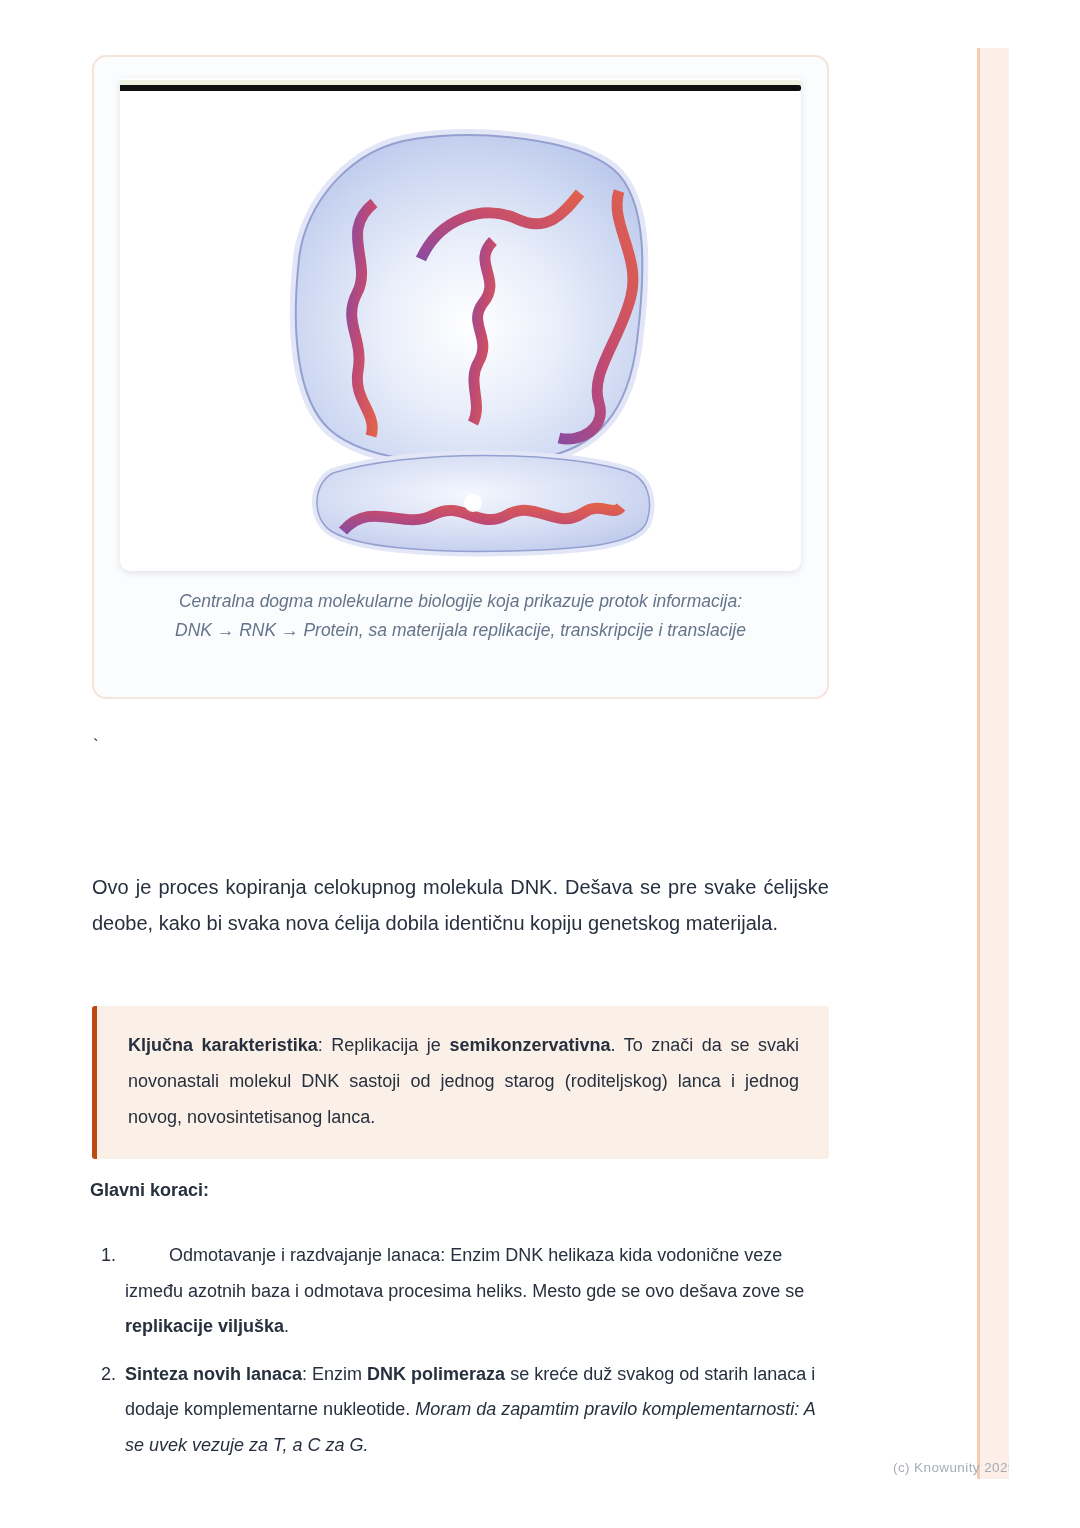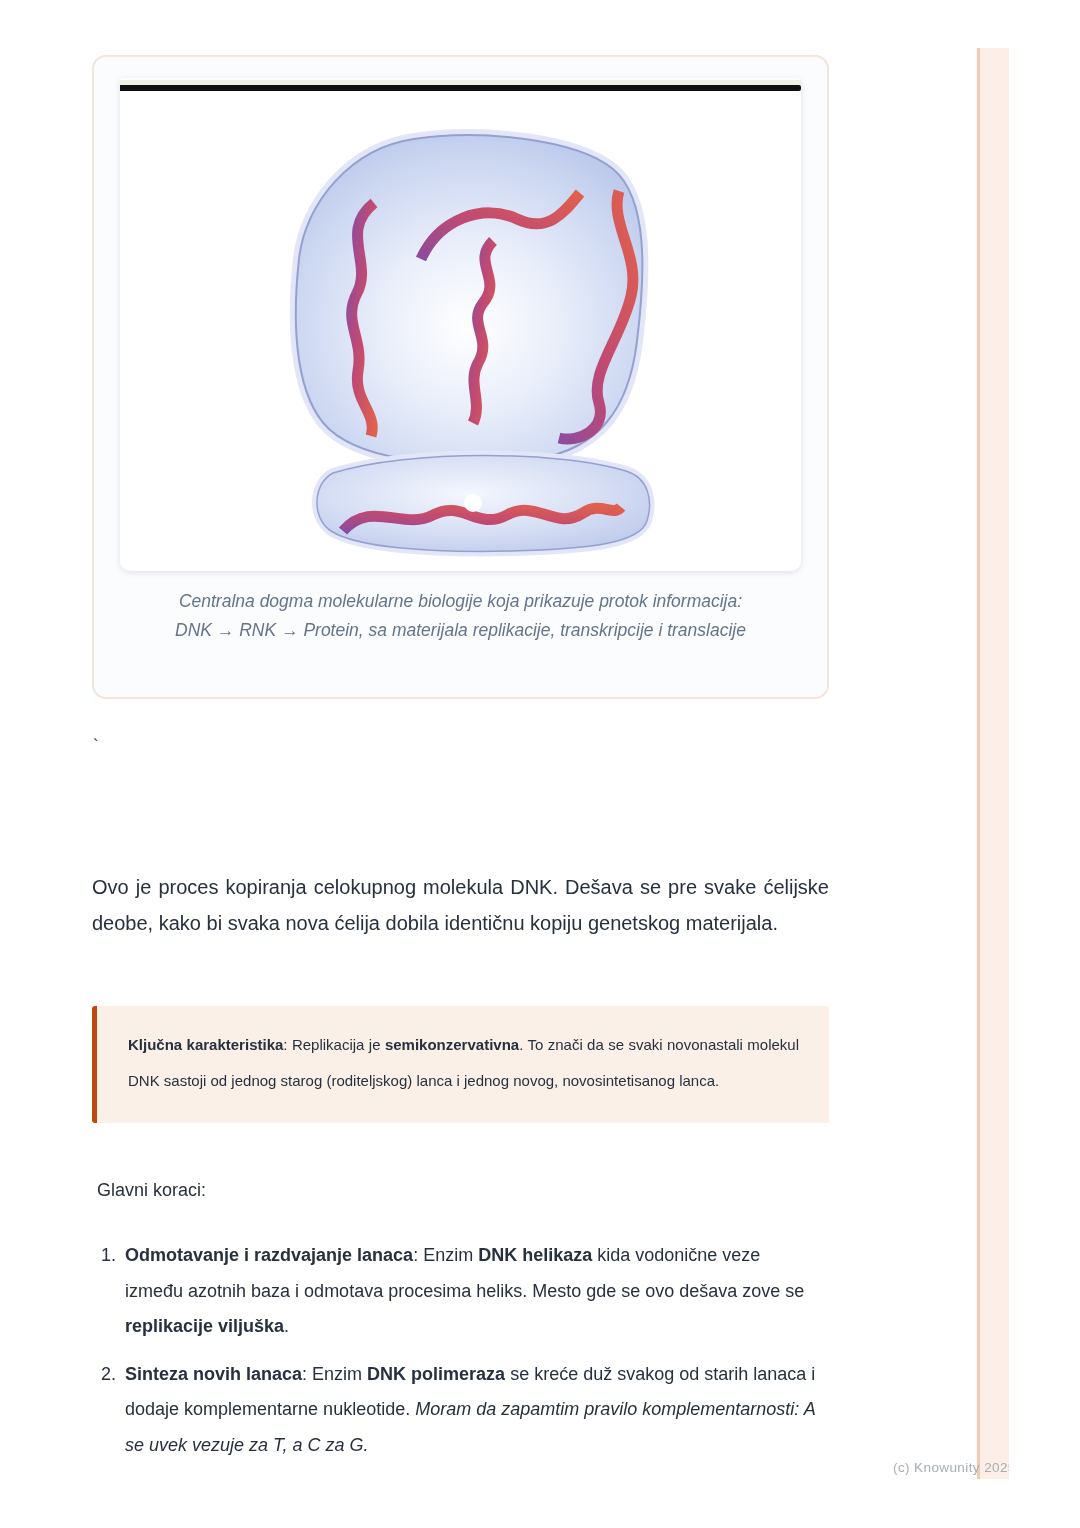--- a/index.html
+++ b/index.html
@@ -65,25 +65,25 @@
   .intro{
     position:absolute;left:92px;top:869px;width:737px;
     font-size:20px;line-height:36px;text-align:justify;color:var(--text);
   }
   .callout{
     position:absolute;left:92px;top:1006px;width:737px;
     background:var(--callout-bg);
     border-left:5px solid var(--callout-border);
     border-radius:3px;
     padding:21px 30px 24px 31px;
-    font-size:15px;line-height:36px;text-align:justify;color:var(--text);
+    font-size:18px;line-height:36px;text-align:justify;color:var(--text);
   }
   .steps-heading{
-    position:absolute;left:97px;top:1180px;
-    font-size:18px;font-weight:400;color:var(--text);
+    position:absolute;left:90px;top:1180px;
+    font-size:18px;font-weight:700;color:var(--text);
   }
   .steps-list{
     position:absolute;left:96px;top:1238px;width:722px;list-style:none;
   }
   .step{
     display:flex;gap:9px;font-size:18px;line-height:35.5px;
     color:var(--text);margin-bottom:12px;
   }
   .step-marker{min-width:20px;text-align:right;flex:0 0 auto;}
   .step-body{flex:1;text-align:left;}
@@ -154,21 +154,21 @@
 
   <div class="callout">
     <span><span style="font-weight: 700;">Ključna karakteristika</span><span>: Replikacija je </span><span style="font-weight: 700;">semikonzervativna</span><span>. To znači da se svaki novonastali molekul DNK sastoji od jednog starog (roditeljskog) lanca i jednog novog, novosintetisanog lanca.</span></span>
   </div>
 
   <div class="steps-heading">Glavni koraci:</div>
 
   <ol class="steps-list">
     <li class="step">
       <span class="step-marker">1.</span>
-      <span class="step-body"><span style="font-weight: 700;">Odmotavanje i razdvajanje lanaca</span><span>: Enzim </span><span style="font-weight: 700;">DNK helikaza</span><span> kida vodonične veze između azotnih baza i odmotava procesima heliks. Mesto gde se ovo dešava zove se </span><span style="font-weight: 700;">replikacije viljuška</span><span>.</span></span>
+      <span class="step-body"><span style="font-weight: 400; margin-left: 44px;">Odmotavanje i razdvajanje lanaca</span><span>: Enzim </span><span style="font-weight: 400;">DNK helikaza</span><span> kida vodonične veze između azotnih baza i odmotava procesima heliks. Mesto gde se ovo dešava zove se </span><span style="font-weight: 700;">replikacije viljuška</span><span>.</span></span>
     </li>
     <li class="step">
       <span class="step-marker">2.</span>
       <span class="step-body"><span style="font-weight: 700;">Sinteza novih lanaca</span><span>: Enzim </span><span style="font-weight: 700;">DNK polimeraza</span><span> se kreće duž svakog od starih lanaca i dodaje komplementarne nukleotide. </span><span style="font-style: italic;">Moram da zapamtim pravilo komplementarnosti: A se uvek vezuje za T, a C za G.</span></span>
     </li>
   </ol>
 
   <div class="watermark">(c) Knowunity 2025</div>
 
 </div>

